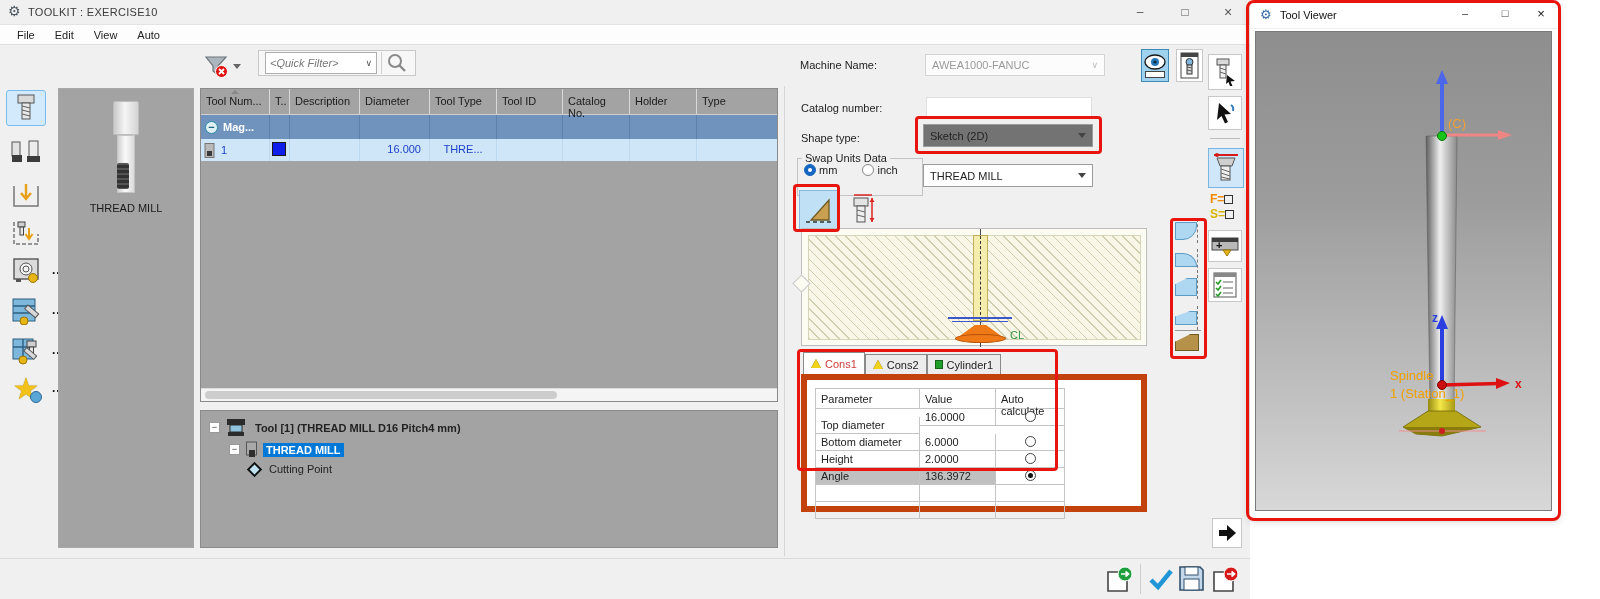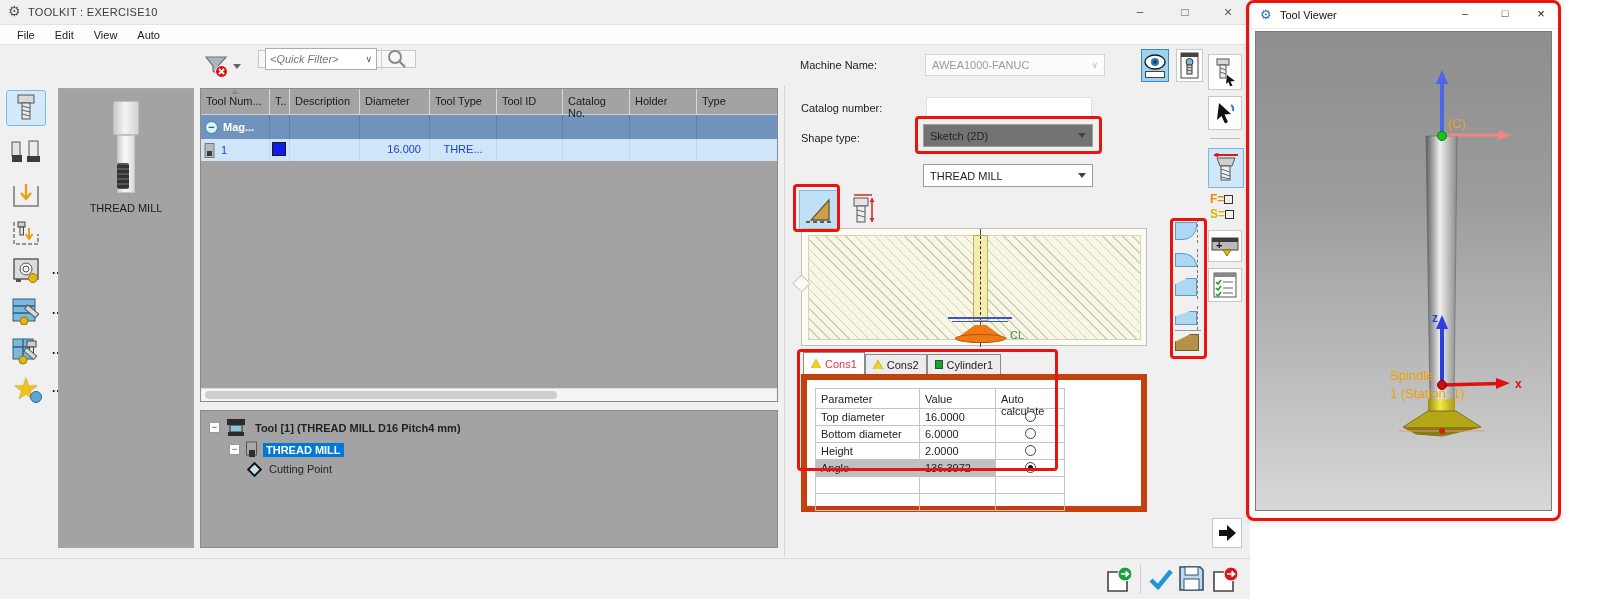--- a/index.html
+++ b/index.html
@@ -65,21 +65,21 @@
 
       <div class="abs" style="left:203px;top:6px;width:46px;height:30px;display:flex;align-items:center;gap:4px">
         <svg width="26" height="26" viewBox="0 0 26 26">
           <polygon points="3,4 23,4 15,13 15,22 10,18 10,13" fill="#aeb6bd" stroke="#6d757d" stroke-width="1.2"></polygon>
           <circle cx="18.5" cy="18.5" r="6" fill="#e01212" stroke="#fff" stroke-width="1"></circle>
           <path d="M16 16 L21 21 M21 16 L16 21" stroke="#fff" stroke-width="1.8"></path>
         </svg>
         <span class="combo-caret"></span>
       </div>
 
-      <div class="abs btn-frame" style="left:258px;top:5px;width:158px;height:18px;background:#f7f7f7;display:flex;align-items:center">
+      <div class="abs btn-frame" style="left:258px;top:5px;width:158px;height:26px;background:#f7f7f7;display:flex;align-items:center">
         <div style="margin-left:6px;width:112px;height:22px;border:1px solid #adadad;background:#fff;display:flex;align-items:center;justify-content:space-between;padding:0 4px">
           <span style="font-style:italic;color:#777">&lt;Quick Filter&gt;</span>
           <span style="color:#555;font-size:9px">∨</span>
         </div>
         <div style="width:1px;height:22px;background:#d0d0d0;margin:0 4px"></div>
         <svg width="22" height="22" viewBox="0 0 22 22">
           <circle cx="9" cy="9" r="6" fill="none" stroke="#8a8a8a" stroke-width="2"></circle>
           <line x1="13.5" y1="13.5" x2="19" y2="19" stroke="#8a8a8a" stroke-width="2.4"></line>
         </svg>
       </div>
@@ -268,20 +268,25 @@
     <div class="abs" style="left:784px;top:86px;width:384px;height:470px;border-left:1px solid #d6d6d6">
       <span class="abs" style="left:16px;top:16px">Catalog number:</span>
       <div class="abs" style="left:141px;top:11px;width:166px;height:21px;background:#fff;border:1px solid #e0e0e0"></div>
 
       <span class="abs" style="left:16px;top:46px">Shape type:</span>
       <div class="abs" style="left:138px;top:38px;width:170px;height:23px;background:#737373;border:1px solid #9c9c9c;display:flex;align-items:center;justify-content:space-between;padding:0 6px">
         <span>Sketch (2D)</span>
         <span class="combo-caret" style="border-top-color:#444"></span>
       </div>
 
+      <fieldset class="abs" style="left:12px;top:66px;width:126px;height:44px;border:1px solid #c4c4c4">
+        <legend style="font-size:11px;padding:0 3px;margin-left:4px">Swap Units Data</legend>
+        <span style="margin-left:6px"><span class="radio-blue on"></span> <span>mm</span></span>
+        <span style="margin-left:22px"><span class="radio-blue"></span> <span>inch</span></span>
+      </fieldset>
 
       <div class="abs" style="left:138px;top:78px;width:170px;height:23px;background:#fff;border:1px solid #9c9c9c;display:flex;align-items:center;justify-content:space-between;padding:0 6px">
         <span>THREAD MILL</span>
         <span class="combo-caret" style="border-top-color:#444"></span>
       </div>
 
       <div class="abs" style="left:14px;top:104px;width:40px;height:40px;background:#bfe0f5;border:1px solid #83bade;display:flex;align-items:center;justify-content:center">
         <svg width="30" height="30" viewBox="0 0 30 30">
           <polygon points="7,25 25,25 25,5" fill="#c8a050" stroke="#6e5a22" stroke-width="1.3"></polygon>
           <path d="M2 27 L28 27" stroke="#333" stroke-width="1.6" stroke-dasharray="4 3"></path>
@@ -327,21 +332,21 @@
         </div>
 
       <div class="abs" style="left:16px;top:288px;width:346px;height:138px;background:#fff;border:6px solid #c2410c">
         <div style="position:absolute;left:8px;top:8px;width:250px;border:1px solid #c4c4c4;border-bottom:none" id="param-table">
             <div style="display: flex; background: rgb(255, 255, 255);">
               <div class="pgrid-cell" style="width: 104px; height: 20px; padding-top: 4px;">Parameter</div>
               <div class="pgrid-cell" style="width: 76px; height: 20px; padding-top: 4px;">Value</div>
               <div class="pgrid-cell" style="width: 68px; height: 20px; padding-top: 4px; border-right: none;">Auto calculate</div>
             </div>
             <div style="display: flex;">
-              <div class="pgrid-cell" style="width: 104px; height: 17px;">Top diameter</div>
+              <div class="pgrid-cell" style="width: 104px; height: 17px; margin-top: 8px;">Top diameter</div>
               <div class="pgrid-cell" style="width: 76px; height: 17px;">16.0000</div>
               <div class="pgrid-cell" style="width: 68px; height: 17px; text-align: center; border-right: none;"><span class="radio"></span></div>
             </div>
             <div style="display: flex;">
               <div class="pgrid-cell" style="width: 104px; height: 17px;">Bottom diameter</div>
               <div class="pgrid-cell" style="width: 76px; height: 17px;">6.0000</div>
               <div class="pgrid-cell" style="width: 68px; height: 17px; text-align: center; border-right: none;"><span class="radio"></span></div>
             </div>
             <div style="display: flex;">
               <div class="pgrid-cell" style="width: 104px; height: 17px;">Height</div>

